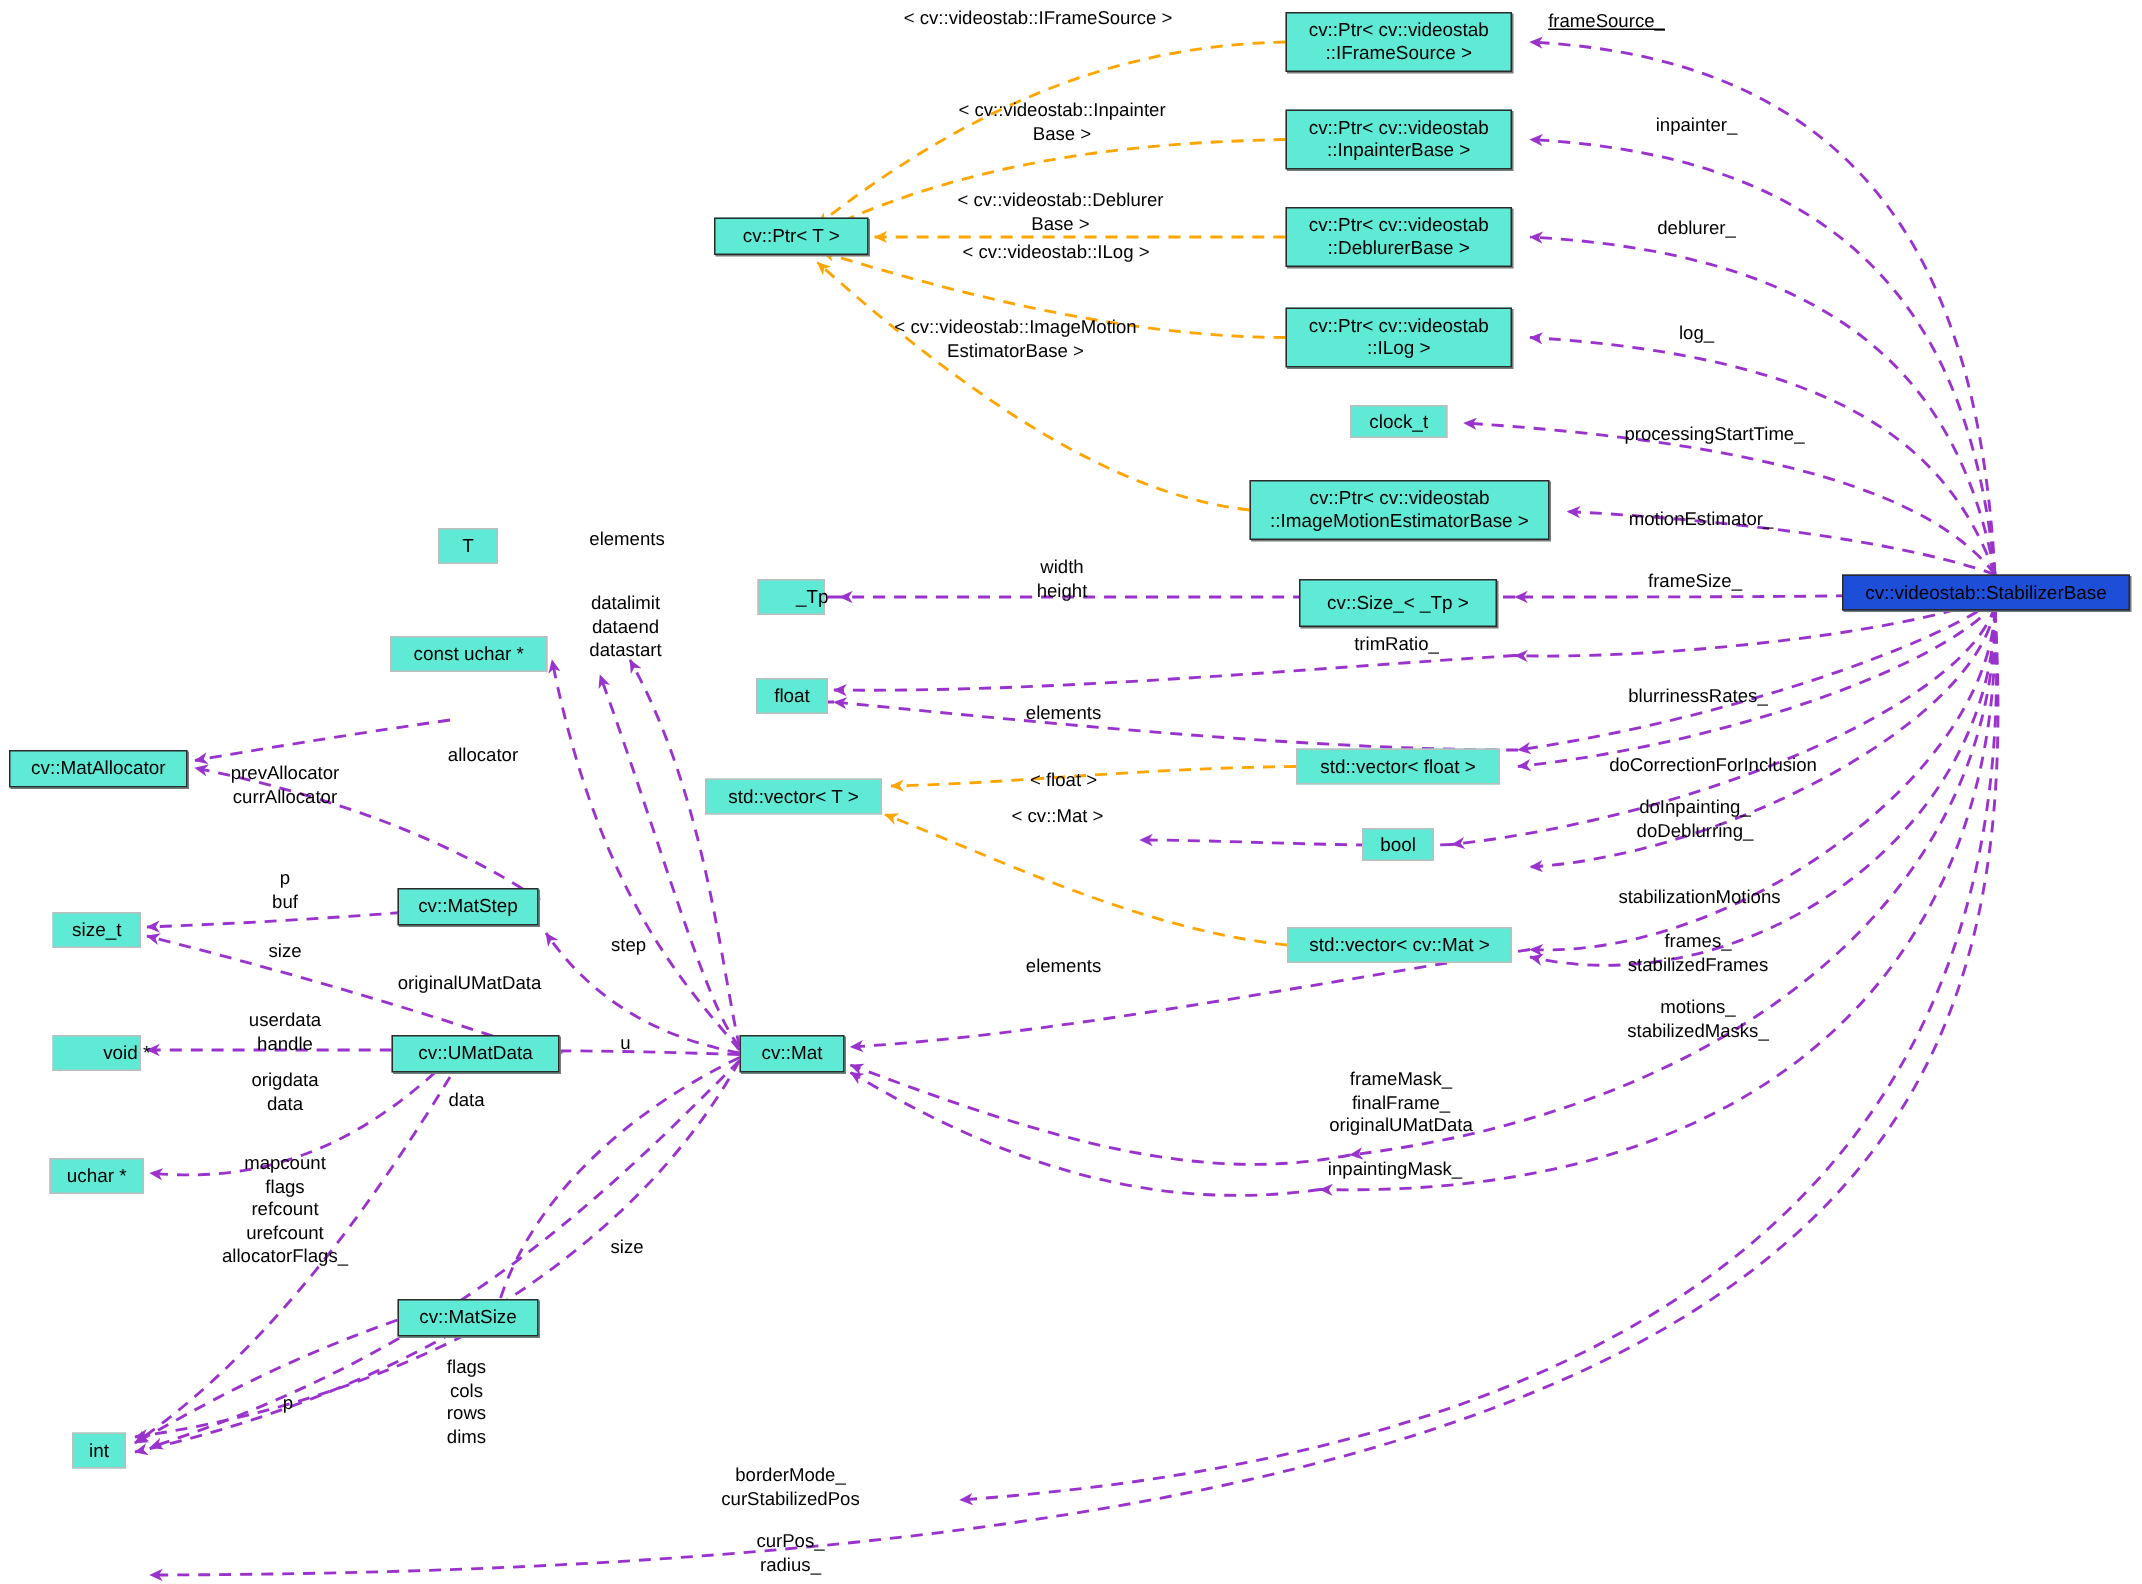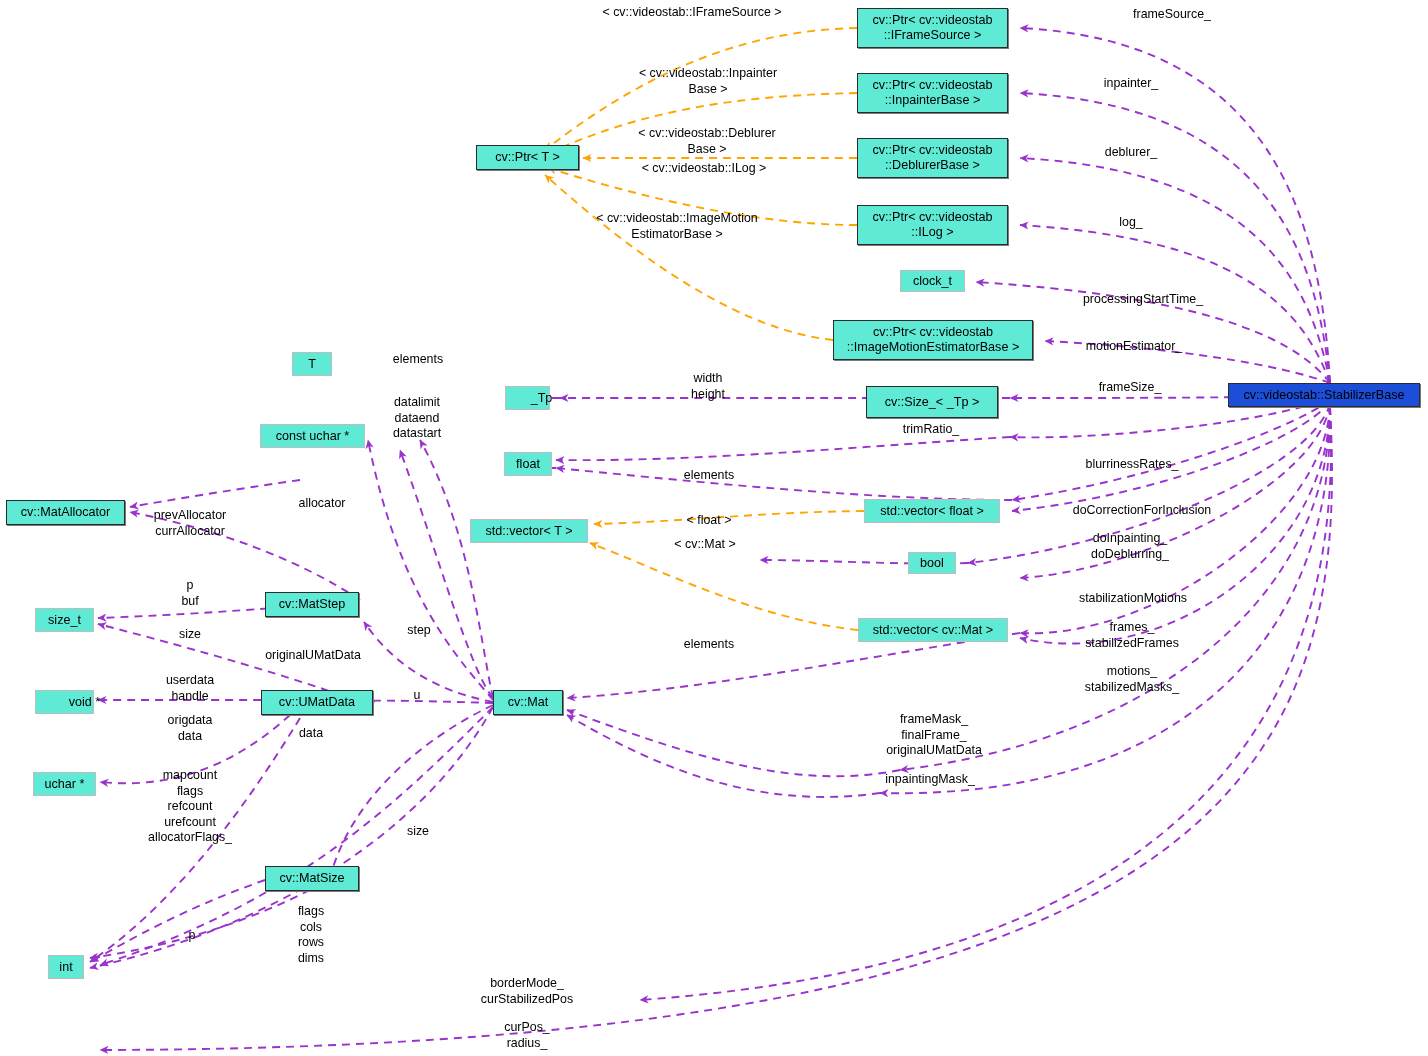--- a/index.html
+++ b/index.html
@@ -126,25 +126,25 @@
 
   <div class="lbl" style="left:692px;top:5px;">&lt; cv::videostab::IFrameSource &gt;</div>
   <div class="lbl" style="left:708px;top:66px;">&lt; cv::videostab::Inpainter
 Base &gt;</div>
   <div class="lbl" style="left:707px;top:126px;">&lt; cv::videostab::Deblurer
 Base &gt;</div>
   <div class="lbl" style="left:704px;top:161px;">&lt; cv::videostab::ILog &gt;</div>
   <div class="lbl" style="left:677px;top:211px;">&lt; cv::videostab::ImageMotion
 EstimatorBase &gt;</div>
 
-  <div class="lbl" style="left:1172px;top:7px;">frameSource_</div>
+  <div class="lbl" style="left:1071px;top:7px;text-decoration:underline;">frameSource_</div>
   <div class="lbl" style="left:1131px;top:76px;">inpainter_</div>
   <div class="lbl" style="left:1131px;top:145px;">deblurer_</div>
   <div class="lbl" style="left:1131px;top:215px;">log_</div>
-  <div class="lbl" style="left:1131px;top:292px;padding-left:24px;">processingStartTime_</div>
+  <div class="lbl" style="left:1131px;top:282px;padding-left:24px;">processingStartTime_</div>
   <div class="lbl" style="left:1134px;top:339px;">motionEstimator_</div>
   <div class="lbl" style="left:1130px;top:380px;">frameSize_</div>
   <div class="lbl" style="left:931px;top:422px;">trimRatio_</div>
   <div class="lbl" style="left:1132px;top:457px;">blurrinessRates_</div>
   <div class="lbl" style="left:1142px;top:503px;">doCorrectionForInclusion</div>
   <div class="lbl" style="left:1130px;top:531px;">doInpainting_
 doDeblurring_</div>
   <div class="lbl" style="left:1133px;top:591px;">stabilizationMotions</div>
   <div class="lbl" style="left:1132px;top:620px;">frames_
 stabilizedFrames</div>

